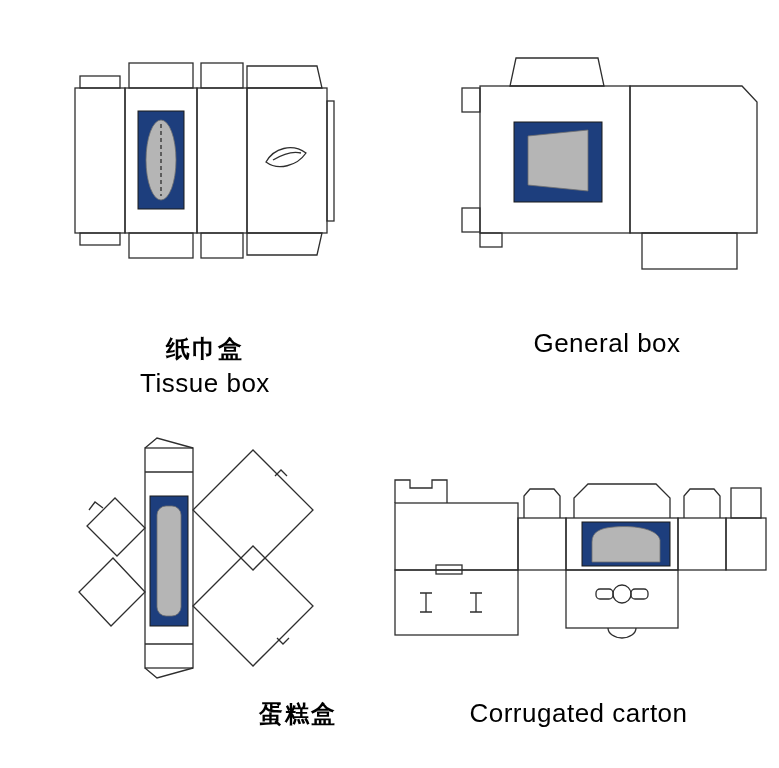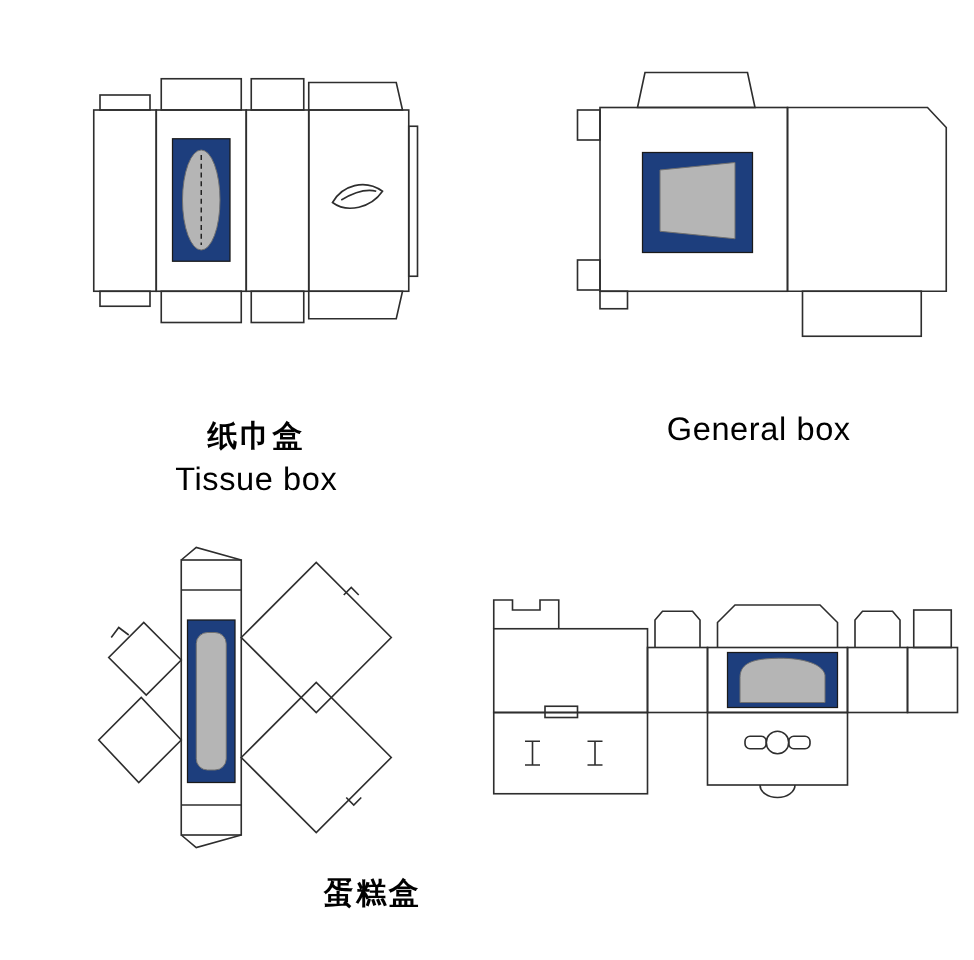--- a/index.html
+++ b/index.html
@@ -133,16 +133,17 @@
       <rect class="ln" x="245" y="123" width="17" height="10" rx="4"></rect>
       <path class="ln" d="M222,162 A14,10 0 0 0 250,162"></path>
 
       <rect class="ln" x="292" y="52" width="48" height="52"></rect>
       <path class="ln" d="M298,52 V30 L304,23 H328 L334,30 V52"></path>
 
       <rect class="ln" x="340" y="52" width="40" height="52"></rect>
       <rect class="ln" x="345" y="22" width="30" height="30"></rect>
     </svg>
     <figcaption style="margin-top:54px;">
+      <div class="en">Corrugated carton</div>
     </figcaption>
   </figure>
 
 </div>
 
 </body></html>

